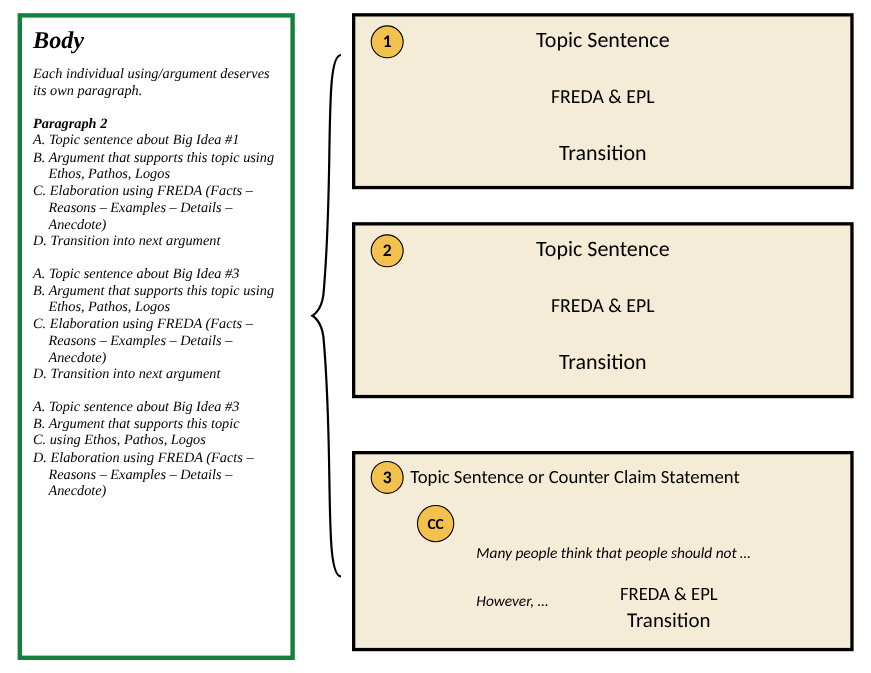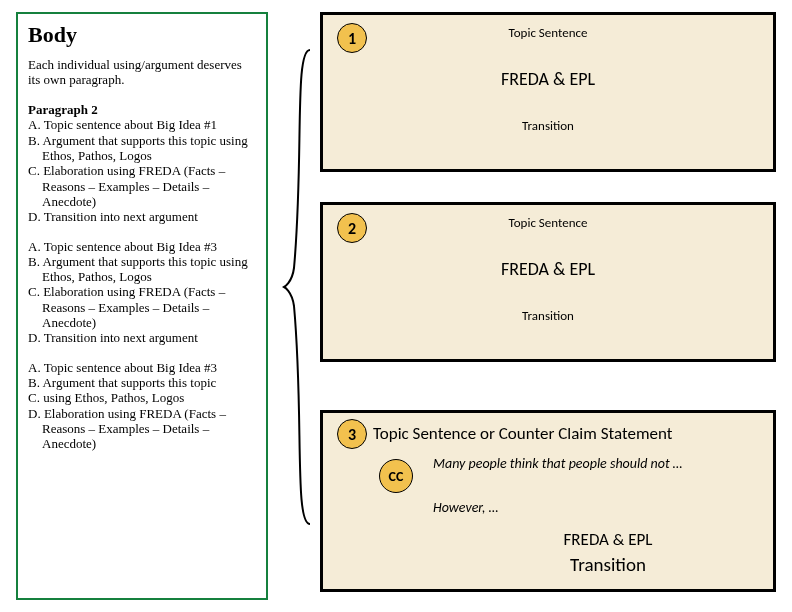--- a/index.html
+++ b/index.html
@@ -9,22 +9,23 @@
     font-family: "Times New Roman", serif;
     position: relative;
     background: #fff;
   }
   .left-panel {
     position: absolute;
     left: 16px;
     top: 12px;
     width: 252px;
     height: 588px;
-    border: 2px solid #15803d;
+    border: 4px solid #15803d;
     padding: 8px 10px;
+    font-style: italic;
   }
   .left-title {
     font-size: 22px;
     font-weight: bold;
     margin-bottom: 10px;
   }
   .left-intro {
     font-size: 13px;
     line-height: 1.15;
     margin-bottom: 14px;
@@ -72,32 +73,33 @@
   .badge-cc {
     width: 34px;
     height: 34px;
     font-size: 14px;
   }
   .card-line {
     text-align: center;
     font-size: 18px;
   }
   .card-line.big {
-    font-size: 13px;
+    font-size: 20px;
   }
   .brace {
     position: absolute;
     left: 282px;
     top: 48px;
     width: 30px;
     height: 478px;
   }
   .cc-text {
     font-size: 14px;
     font-style: italic;
+    margin-top: 39px;
   }
 </style>
 </head>
 <body>
 
 <div class="left-panel">
   <div class="left-title">Body</div>
   <div class="left-intro">Each individual using/argument deserves its own paragraph.</div>
 
   <div class="para-block">

